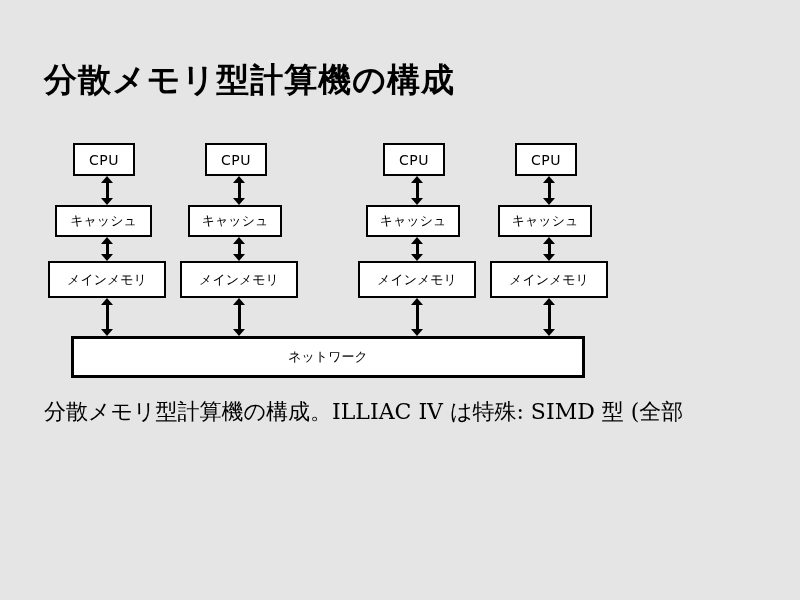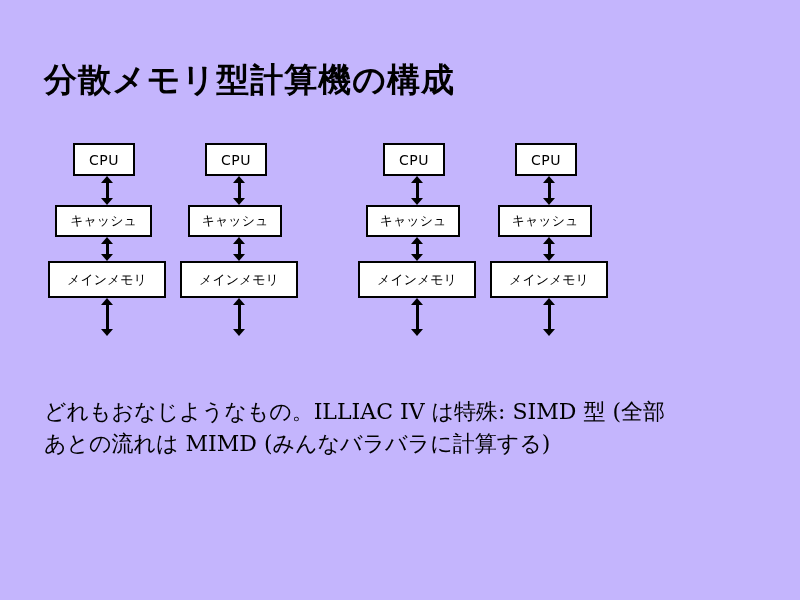--- a/index.html
+++ b/index.html
@@ -5,21 +5,21 @@
 <style>
   html, body {
     margin: 0;
     padding: 0;
     background: #ffffff;
   }
   #slide {
     position: relative;
     width: 800px;
     height: 600px;
-    background: #c4b5fd;
+    background: #e5e5e5;
     overflow: hidden;
     font-family: "DejaVu Sans", "Liberation Sans", sans-serif;
     color: #000000;
   }
 
   
   .title {
     position: absolute;
     left: 44px;
     top: 62px;
@@ -219,21 +219,23 @@
     </div>
     <div class="node mem" style="left:490px; top:261px; width:118px; height:37px;">
       <span>メインメモリ</span>
     </div>
     <div class="arrow" style="left:542px; top:298px; height:38px;">
       <div class="shaft"></div>
       <div class="head up"></div>
       <div class="head down"></div>
     </div>
 
+    <div class="node network" style="left:71px; top:336px; width:514px; height:42px;">
+      <span>ネットワーク</span>
+    </div>
 
   </div>
 
   <div class="body-text">
-    <span class="line">どれもおなじようなもの。ILLIAC IV は特殊: SIMD 型 (全部</span>
-    <span class="line">あとの流れは MIMD (みんなバラバラに計算する)</span>
+    <span class="line">分散メモリ型計算機の構成。ILLIAC IV は特殊: SIMD 型 (全部</span>
   </div>
 
 </div>
 
 </body></html>

